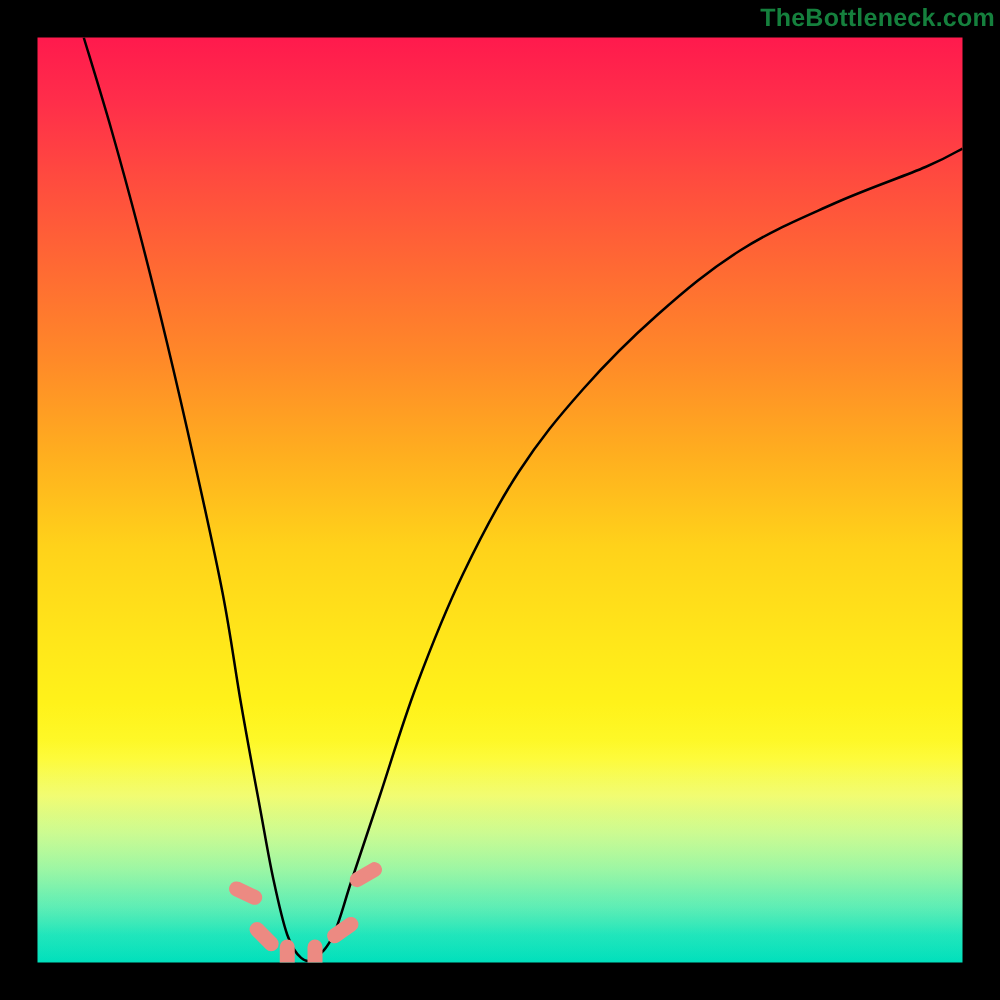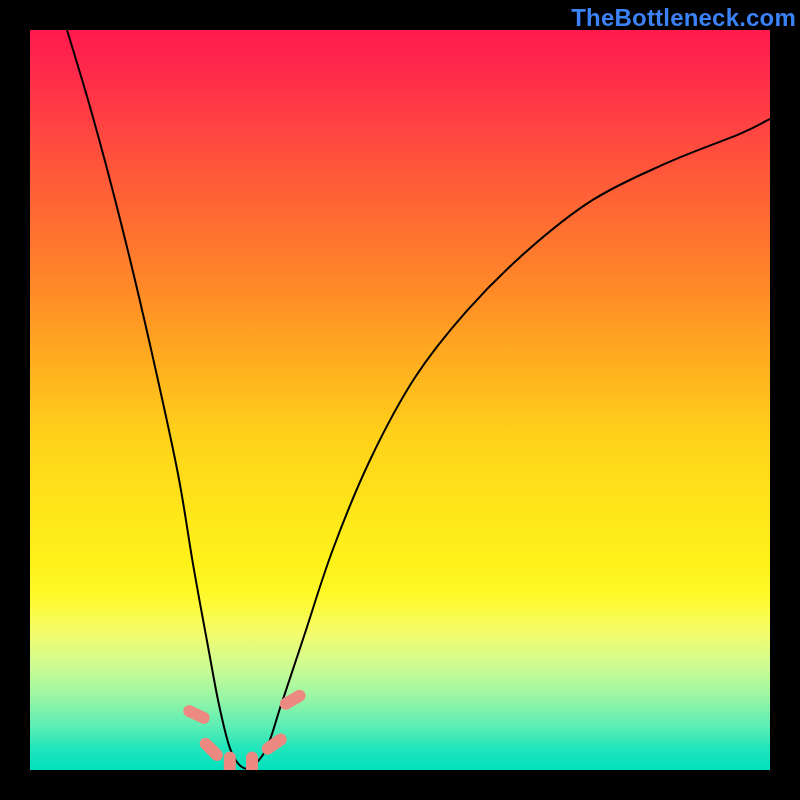--- a/index.html
+++ b/index.html
@@ -48,23 +48,23 @@
       rgba(150,250,200,0.25) 70%,
       rgba(0,224,188,0) 100%
     );
     pointer-events: none;
   }
   .watermark {
     position: absolute;
     top: 4px;
     right: 4px;
     font-family: Arial, Helvetica, sans-serif;
-    font-size: 24px;
+    font-size: 20px;
     font-weight: 600;
-    color: #3b82f6;
+    color: #15803d;
     letter-spacing: 0.2px;
     user-select: none;
   }
   svg.curve {
     position: absolute;
     left: 0;
     top: 0;
     width: 100%;
     height: 100%;
     pointer-events: none;

